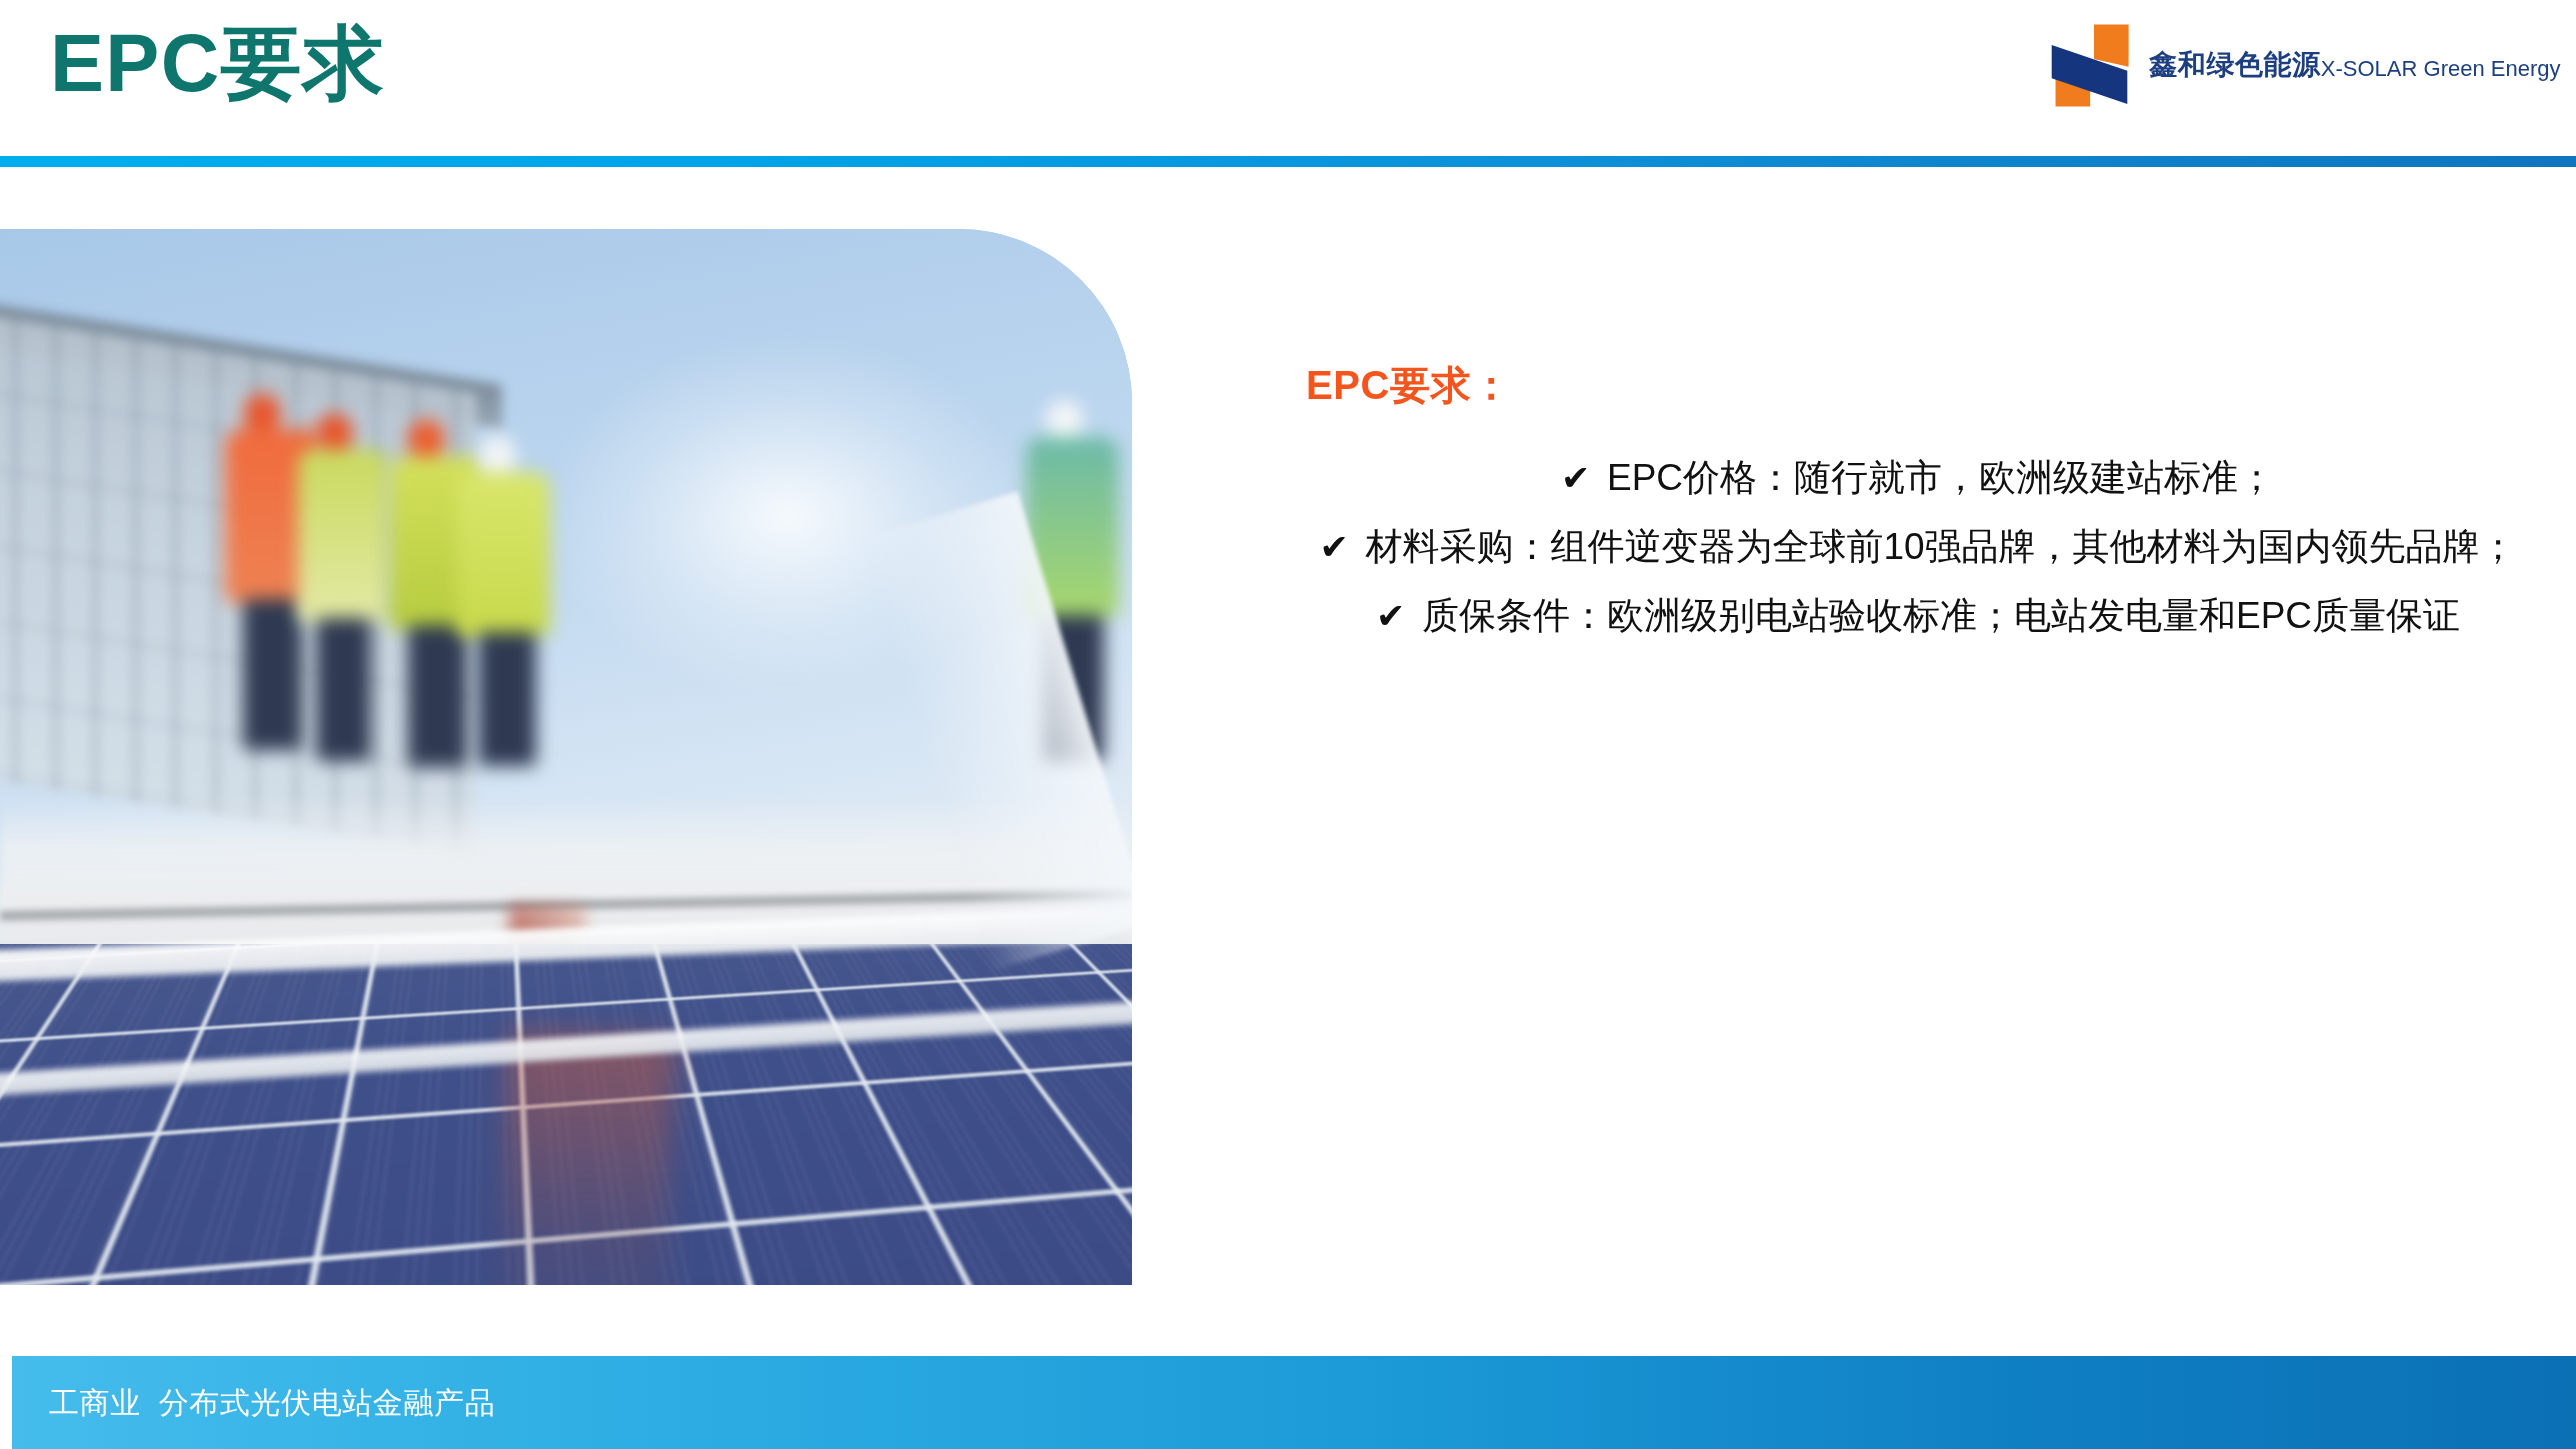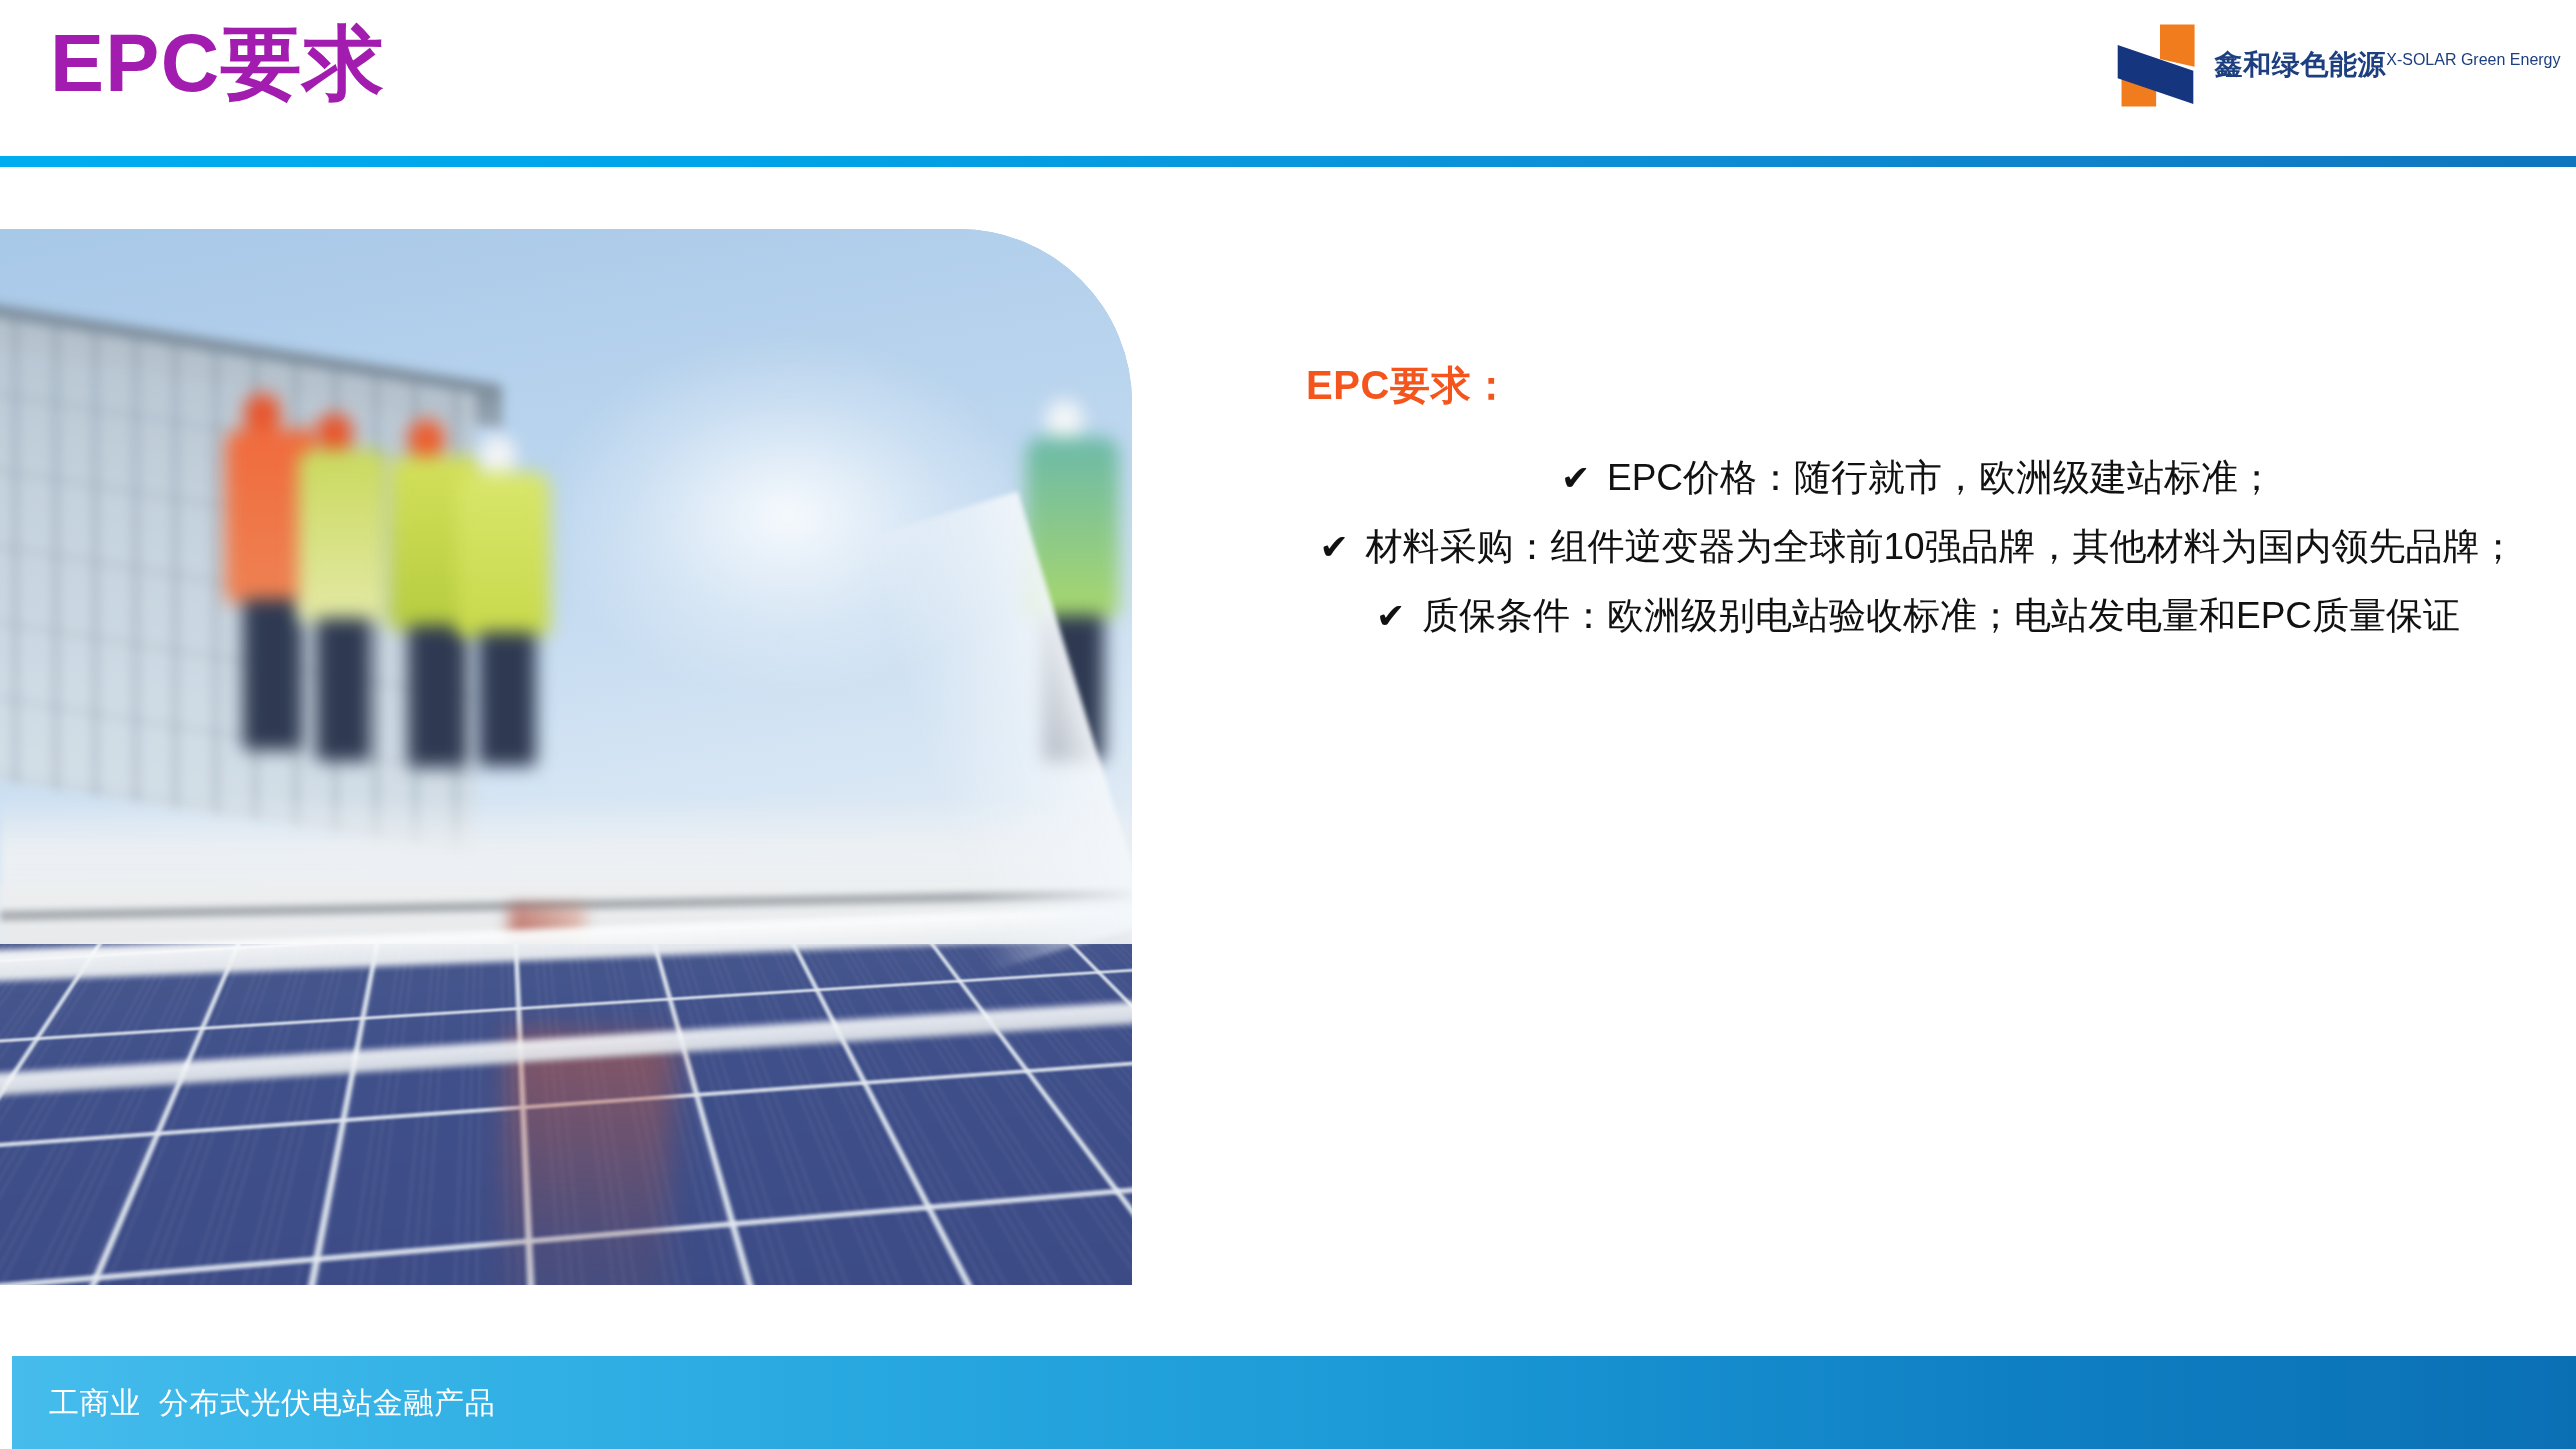--- a/index.html
+++ b/index.html
@@ -21,21 +21,21 @@
     left: 0; top: 0;
     width: 2576px;
     height: 155px;
   }
   .page-title {
     position: absolute;
     left: 50px;
     top: 5.2px;
     font-size: 81px;
     font-weight: bold;
-    color: #a21caf;
+    color: #0f766e;
     letter-spacing: 1.3px;
     line-height: 116px;
     white-space: nowrap;
   }
   .header-rule {
     position: absolute;
     left: 0;
     top: 156px;
     width: 2576px;
     height: 11px;
@@ -65,25 +65,25 @@
     line-height: 1.02;
   }
   .logo-cn {
     font-size: 28px;
     font-weight: bold;
     color: #1D3F80;
     letter-spacing: 0.6px;
     white-space: nowrap;
   }
   .logo-en {
-    font-size: 16px;
+    font-size: 22px;
     color: #1D3F80;
     letter-spacing: 0px;
     white-space: nowrap;
-    margin-top: 1px;
+    margin-top: 7px;
   }
 
   
   .photo {
     position: absolute;
     left: 0;
     top: 229px;
     width: 1132px;
     height: 1056px;
     border-top-right-radius: 174px;

